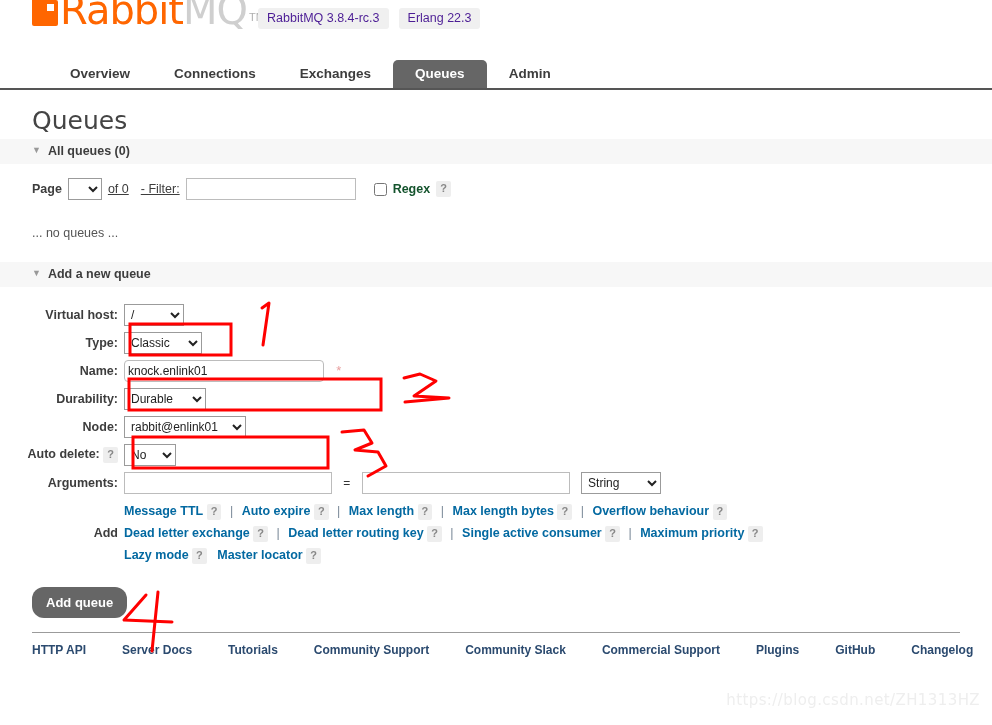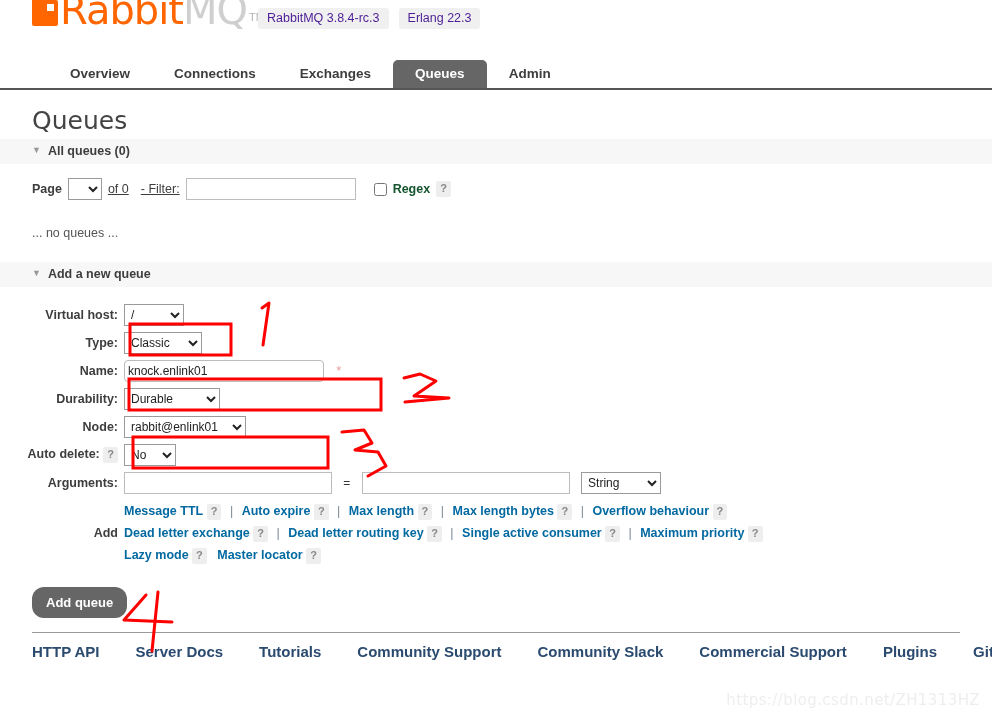--- a/index.html
+++ b/index.html
@@ -278,21 +278,21 @@
   }
   #footer ul {
     list-style: none;
     margin: 0;
     padding: 0;
     display: flex;
     gap: 36px;
     white-space: nowrap;
   }
   #footer li {
-    font-size: 15px;
+    font-size: 12px;
     font-weight: bold;
     color: #2b4a6f;
     cursor: pointer;
   }
   .watermark {
     position: absolute;
     right: 12px;
     bottom: 16px;
     color: #eeeeee;
     font-size: 15px;
@@ -383,21 +383,21 @@
     <tr>
       <th>Name:</th>
       <td>
         <input type="text" class="name-input" value="knock.enlink01" style="">
         <span class="req">*</span>
       </td>
     </tr>
     <tr>
       <th>Durability:</th>
       <td>
-        <select style="width:96px;">
+        <select style="width:82px;">
           <option>Durable</option>
         </select>
       </td>
     </tr>
     <tr>
       <th>Node:</th>
       <td>
         <select style="width:122px;">
           <option>rabbit@enlink01</option>
         </select>

